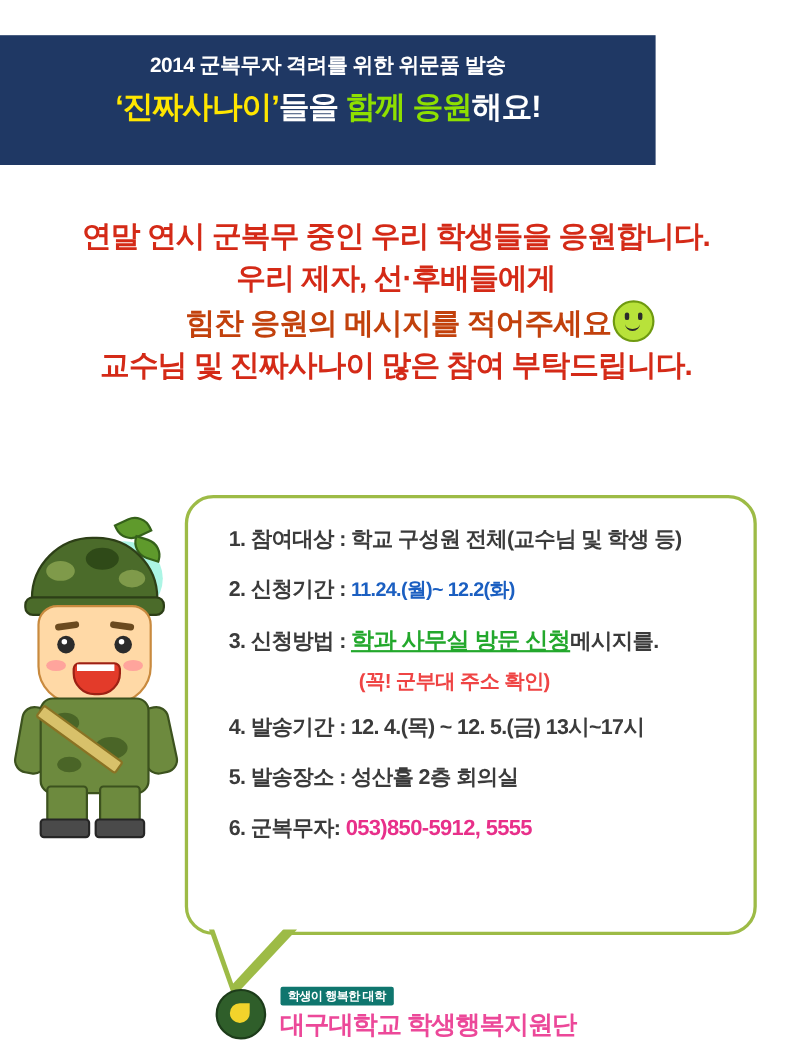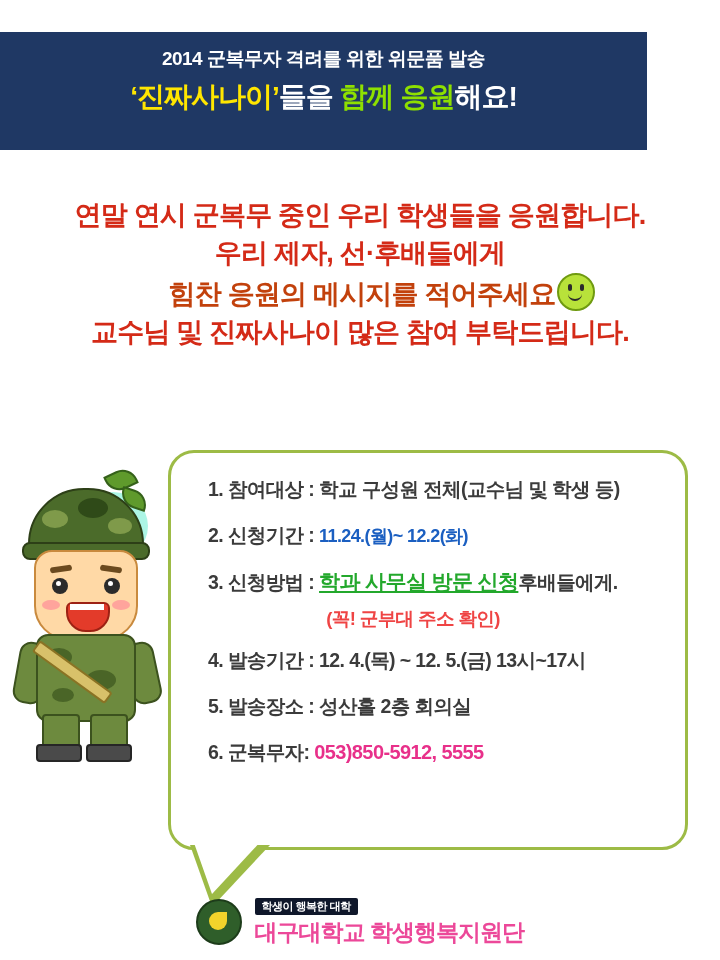--- a/index.html
+++ b/index.html
@@ -13,21 +13,21 @@
     font-family: "Liberation Sans", sans-serif;
     overflow: hidden;
     position: relative;
   }
 
   
   .banner {
     position: absolute;
     left: 0;
     top: 32px;
-    width: 647px;
+    width: 596px;
     height: 118px;
     background: #1f3864;
     color: #ffffff;
     text-align: center;
   }
   .banner-sub {
     font-size: 19px;
     font-weight: bold;
     letter-spacing: -0.5px;
     padding-top: 14px;
@@ -391,21 +391,21 @@
   }
   .footer-text {
     display: inline-block;
     vertical-align: middle;
     text-align: left;
   }
   .footer-top {
     font-size: 11px;
     font-weight: bold;
     color: #ffffff;
-    background: #0f172a;
+    background: #0f766e;
     display: inline-block;
     padding: 1px 7px;
     border-radius: 2px;
     letter-spacing: -0.5px;
   }
   .footer-main {
     font-size: 23px;
     font-weight: bold;
     color: #ec4899;
     letter-spacing: -1px;
@@ -479,21 +479,21 @@
     <span class="dark">참여대상 : </span><span class="dark">학교 구성원 전체(교수님 및 학생 등)</span>
   </div>
 
   <div class="row">
     <span class="num">2.</span>
     <span class="dark">신청기간 : </span><span class="blue">11.24.(월)~ 12.2(화)</span>
   </div>
 
   <div class="row tight">
     <span class="num">3.</span>
-    <span class="dark">신청방법 : </span><span class="green-u">학과 사무실 방문 신청</span><span class="dark">후배들에게.</span>
+    <span class="dark">신청방법 : </span><span class="green-u">학과 사무실 방문 신청</span><span class="dark">메시지를.</span>
   </div>
 
   <div class="note-row">
     <span class="red-note">(꼭! 군부대 주소 확인)</span>
   </div>
 
   <div class="row">
     <span class="num">4.</span>
     <span class="dark">발송기간 : </span><span class="dark">12. 4.(목) ~ 12. 5.(금) 13시~17시</span>
   </div>

